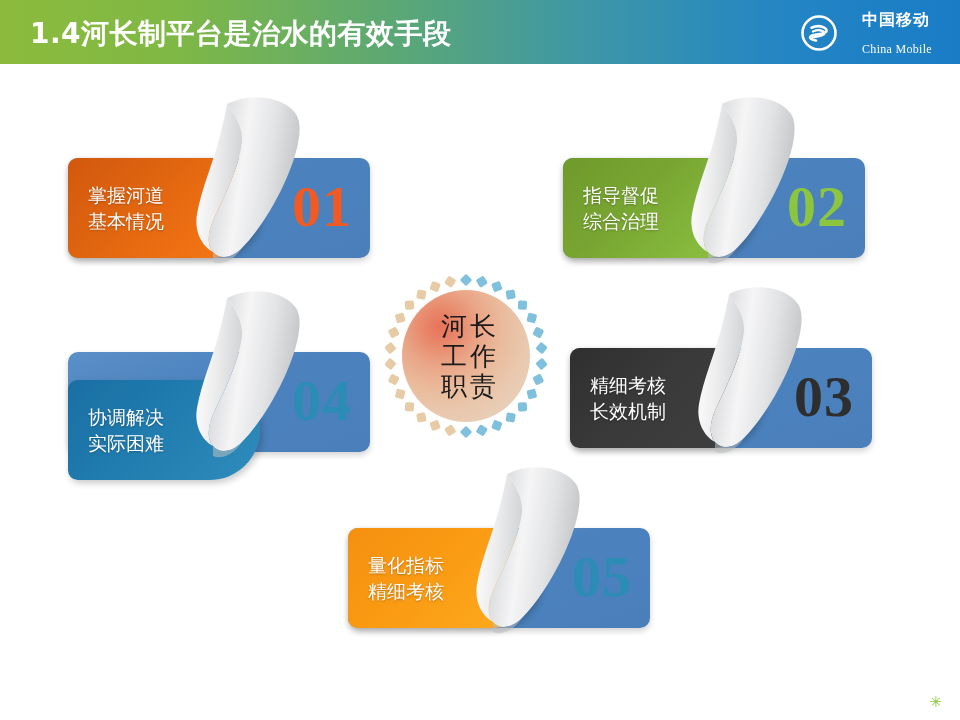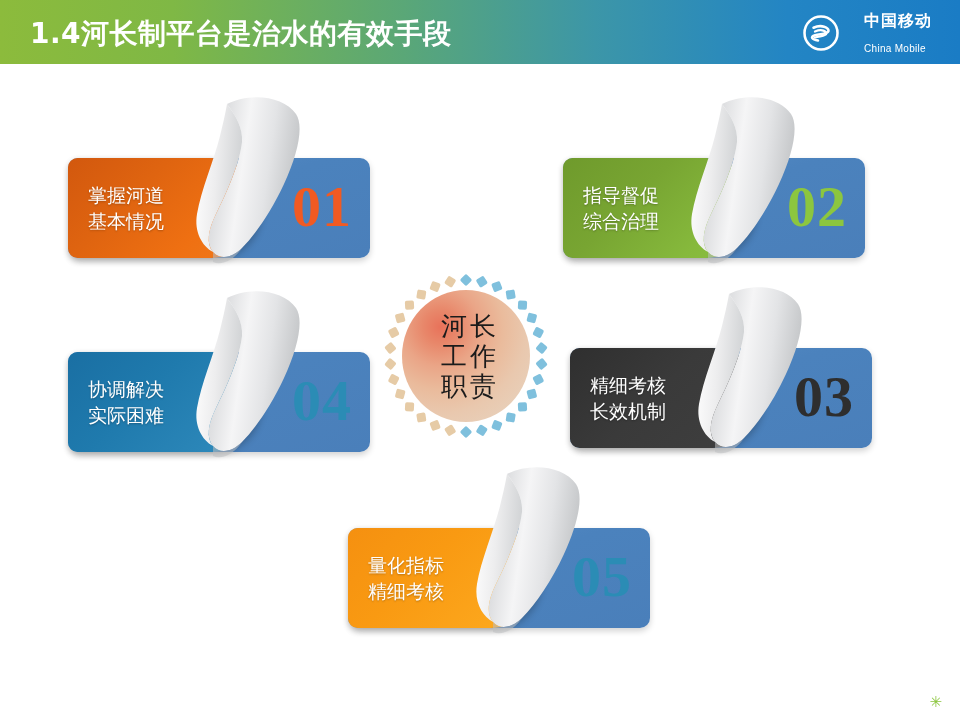--- a/index.html
+++ b/index.html
@@ -23,21 +23,21 @@
     font-family:"DejaVu Sans","Liberation Sans",sans-serif;
   }
   #logo-wrap{
     position:absolute;right:28px;top:13px;height:40px;
     display:flex;align-items:center;gap:25px;
   }
   #logo-mark{width:36px;height:36px;flex:0 0 36px;}
   #logo-text{display:flex;flex-direction:column;justify-content:center;line-height:1;}
   #logo-cn{font-size:16px;color:#fff;font-weight:bold;letter-spacing:1px;
     font-family:"DejaVu Sans","Liberation Sans",sans-serif;}
-  #logo-en{font-size:10px;color:#fff;letter-spacing:0.3px;margin-top:15px;}
+  #logo-en{font-size:12px;color:#fff;letter-spacing:0.3px;margin-top:15px;font-family:Liberation Serif, serif;}
 
   
   .card{position:absolute;width:302px;height:100px;}
 
   
   .num-panel{
     position:absolute;left:0;top:0;width:302px;height:100px;
     border-radius:10px;
     background:linear-gradient(160deg,#5a8fc8 0%,#4b82bd 45%,#4a7fba 100%);
     box-shadow:0 3px 6px rgba(0,0,0,0.18);
@@ -65,21 +65,21 @@
   
   .curl{position:absolute;left:112px;top:-62px;width:146px;height:178px;pointer-events:none;}
 
   
   .t-orange .text-panel{background:linear-gradient(135deg,#d2580e 0%,#df6410 35%,#ef7012 70%,#f07a1b 100%);}
   .t-orange .num{color:#f15a22;}
   .t-green  .text-panel{background:linear-gradient(135deg,#6f9a2c 0%,#78a532 38%,#86b93c 75%,#8cc044 100%);}
   .t-green  .num{color:#8cc63f;}
   .t-dark   .text-panel{background:linear-gradient(135deg,#2f2f2f 0%,#3a3a3a 45%,#3f3f3f 100%);}
   .t-dark   .num{color:#2e2e2e;}
-  .t-steel  .text-panel{background:linear-gradient(135deg,#1a6fa3 0%,#1f7aad 40%,#2b86b8 80%,#2f8cbd 100%);}
+  .t-steel  .text-panel{background:linear-gradient(135deg,#1a6fa3 0%,#1f7aad 40%,#2b86b8 80%,#2f8cbd 100%);margin-top:28px;}
   .t-steel  .num{color:#2b8cb5;}
   .t-amber  .text-panel{background:linear-gradient(135deg,#f59010 0%,#f99a12 40%,#fca61c 80%,#fdad24 100%);}
   .t-amber  .num{color:#2b8cb5;}
 
   
   #center{position:absolute;left:378px;top:268px;width:176px;height:176px;}
   #center-ring{position:absolute;inset:0;}
   #center-disc{
     position:absolute;left:24px;top:22px;width:128px;height:132px;border-radius:50%;
     background:radial-gradient(circle at 30% 28%,#e8725a 0%,#e8876a 13%,#eaa587 30%,#eabb9c 48%,#e9c8ae 66%,#e8d0ba 85%,#e7d4c0 100%);

